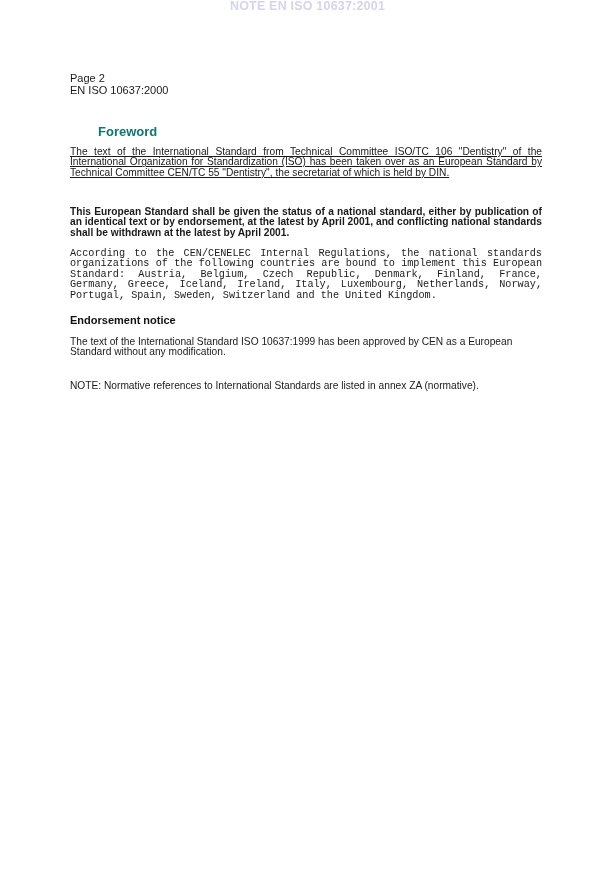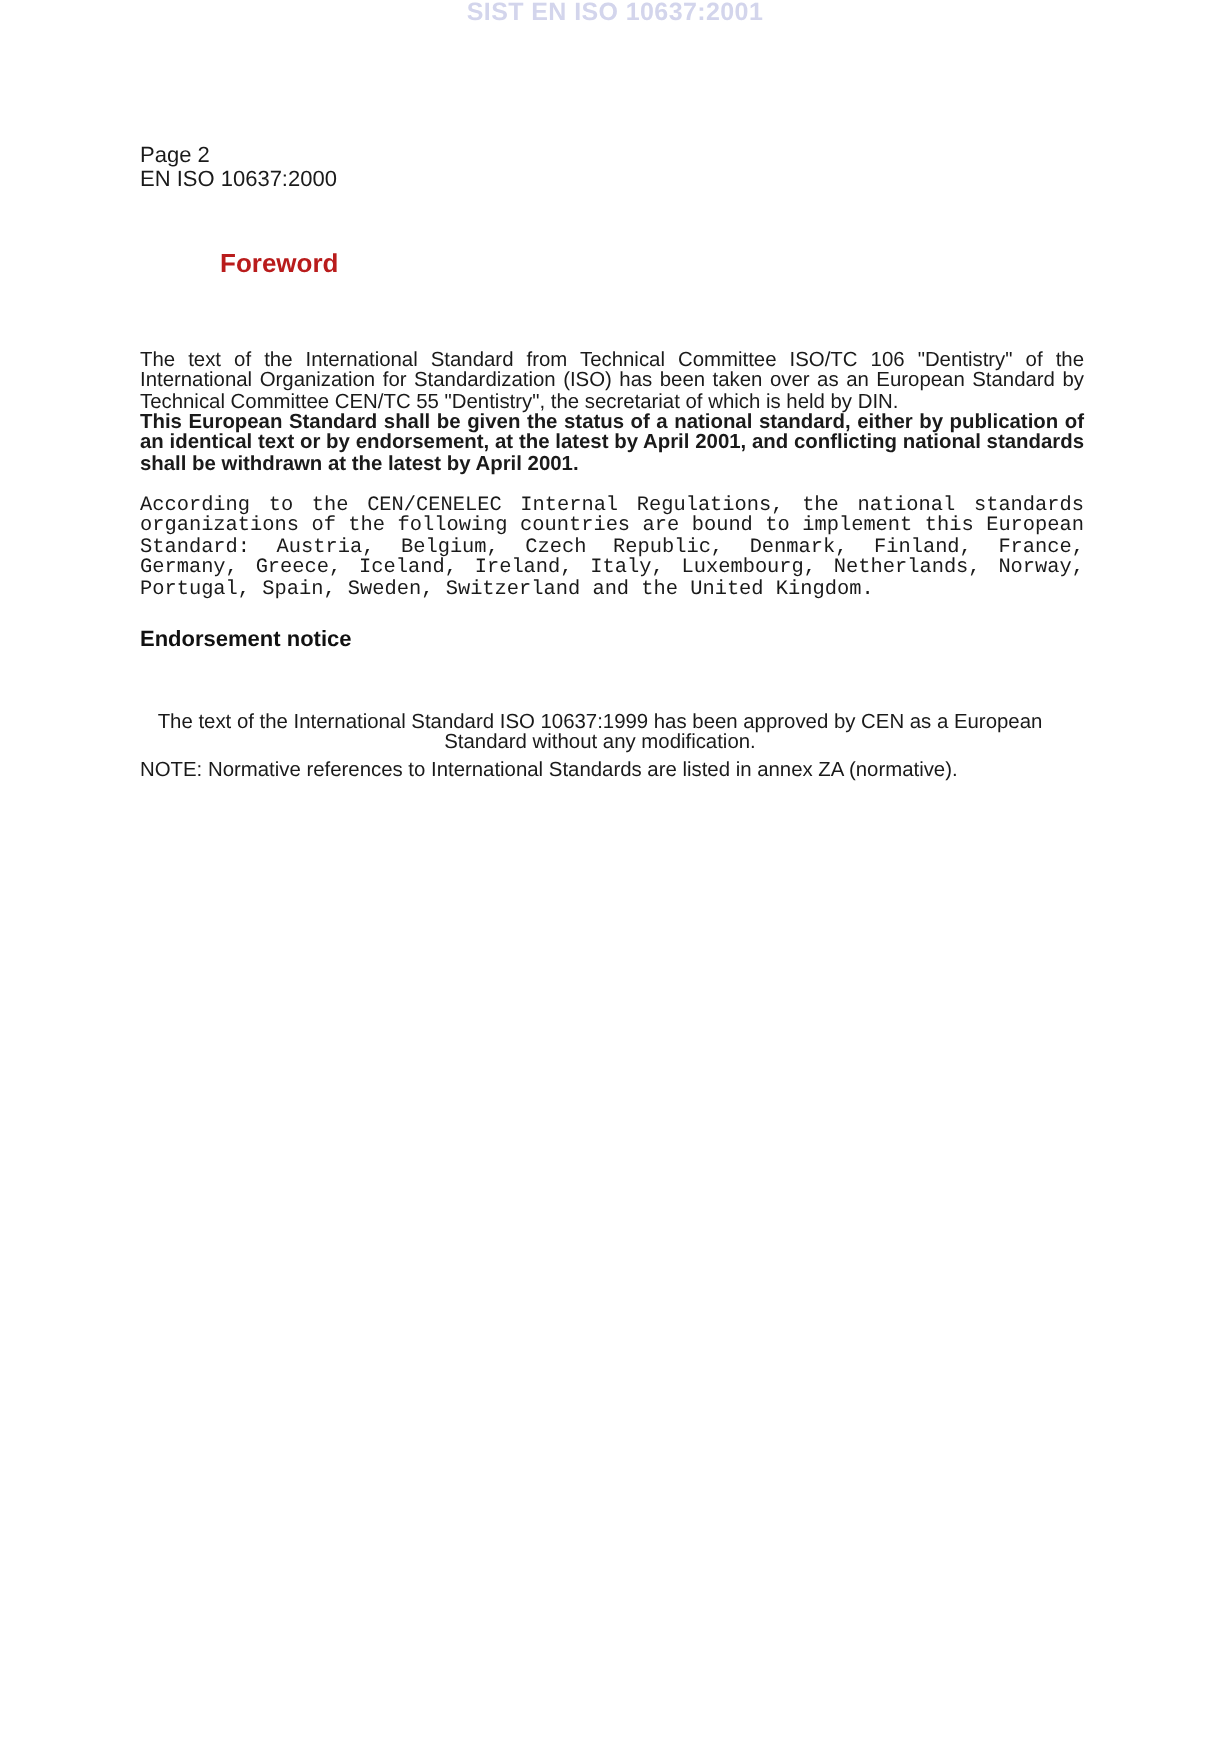--- a/index.html
+++ b/index.html
@@ -29,56 +29,56 @@
     .page-header {
       position: absolute;
       left: 70px;
       top: 72px;
       font-size: 11px;
       line-height: 12px;
       color: #1a1a1a;
     }
     .heading {
       position: absolute;
-      left: 68px;
+      left: 56px;
       top: 124px;
       font-size: 13px;
       font-weight: bold;
-      color: #b91c1c;
+      color: #0f766e;
       padding-left: 42px;
     }
     .para {
       position: absolute;
       left: 70px;
       width: 472px;
       font-size: 10.2px;
       line-height: 10.4px;
       text-align: justify;
       color: #1a1a1a;
     }
-    .p1 { top: 176px; }
+    .p1 { top: 147px; text-decoration: underline; }
     .p2 { top: 207px; font-weight: bold; }
     .p3 { top: 249px; font-family: Liberation Mono, monospace; }
     .subheading {
       position: absolute;
       left: 70px;
       width: 472px;
       top: 314px;
       text-align: left;
       font-size: 11px;
       font-weight: bold;
       color: #111;
     }
-    .p4 { top: 337px; width: 460px; text-align: center; margin-top: 20px; }
+    .p4 { top: 337px; width: 460px; text-align: left; }
     .p5 { top: 370px; width: 460px; text-align: left; margin-top: 11px; }
   </style>
 </head>
 <body>
 
-<div class="watermark">SIST EN ISO 10637:2001</div>
+<div class="watermark">NOTE EN ISO 10637:2001</div>
 
 <div class="page-header">
   <div>Page 2</div>
   <div>EN ISO 10637:2000</div>
 </div>
 
 <div class="heading">Foreword</div>
 
 <div class="para p1">The text of the International Standard from Technical Committee ISO/TC 106 "Dentistry" of the International Organization for Standardization (ISO) has been taken over as an European Standard by Technical Committee CEN/TC 55 "Dentistry", the secretariat of which is held by DIN.</div>
 <div class="para p2">This European Standard shall be given the status of a national standard, either by publication of an identical text or by endorsement, at the latest by April 2001, and conflicting national standards shall be withdrawn at the latest by April 2001.</div>

